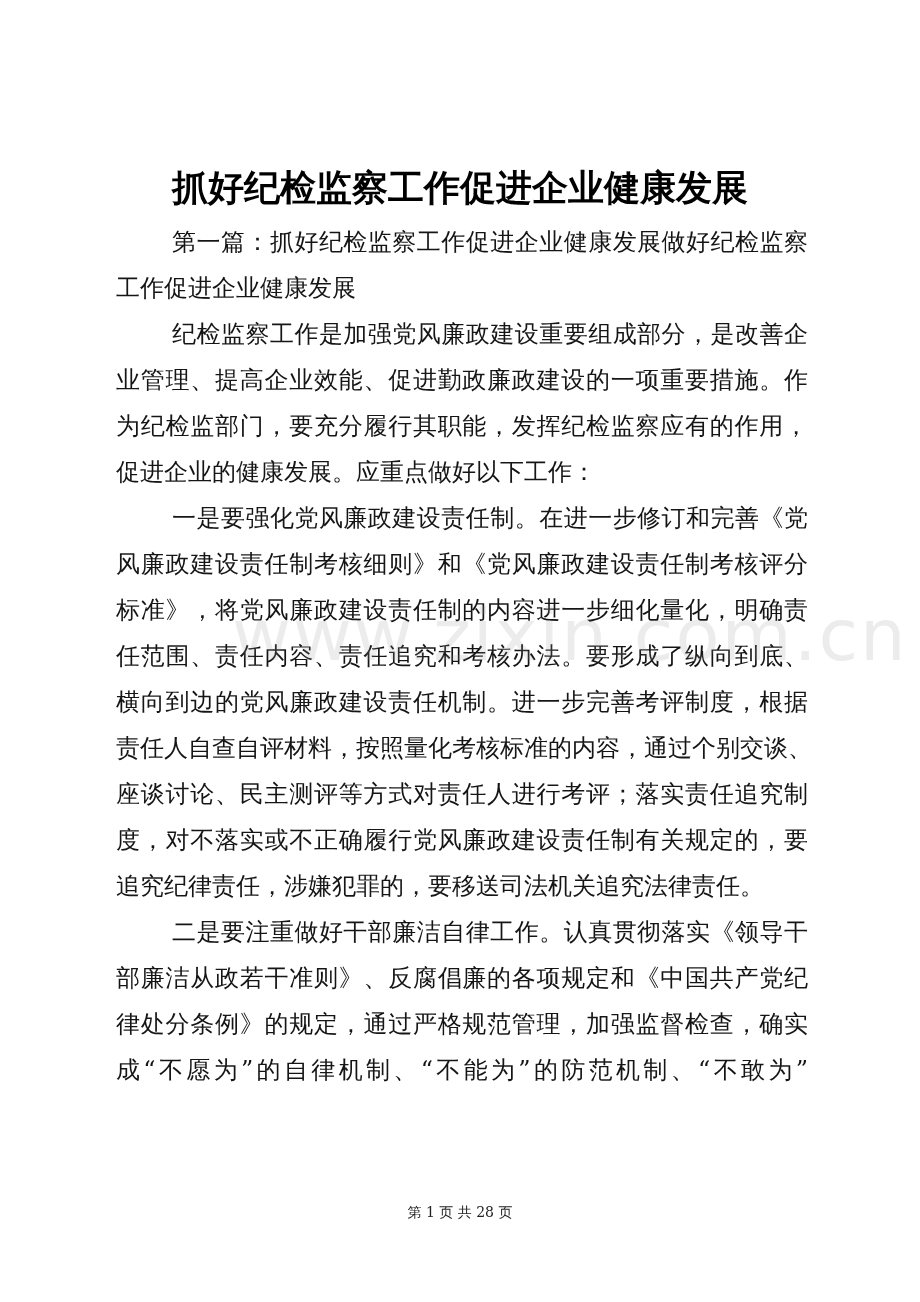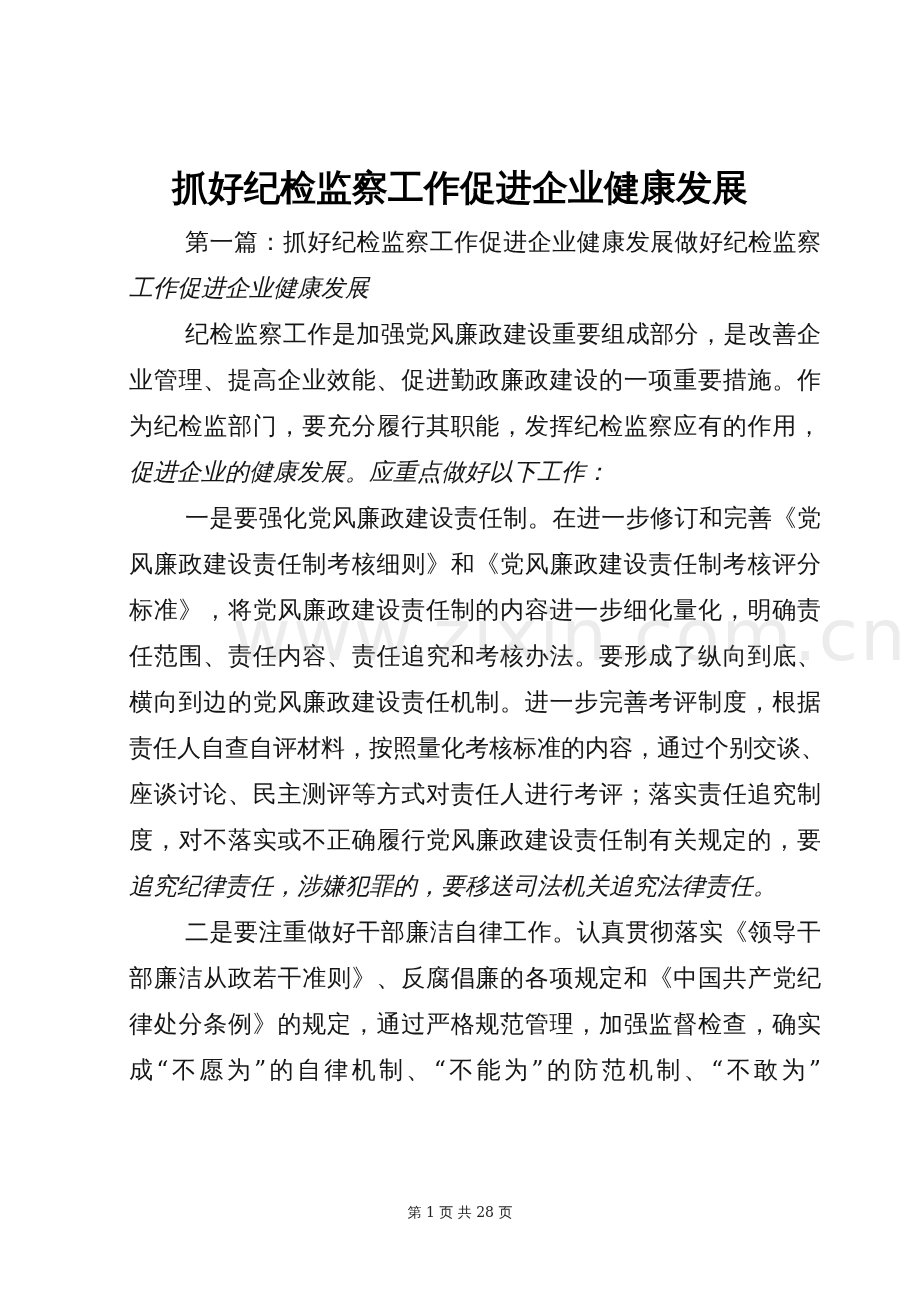--- a/index.html
+++ b/index.html
@@ -32,37 +32,35 @@
       font-size: 36px;
       line-height: 50px;
       letter-spacing: 0px;
       color: #000;
     }
     .body-text {
       position: absolute;
       left: 116px;
       width: 692px;
       top: 219px;
-      margin-left: 13px;
     }
     .line {
       height: 46px;
       line-height: 46px;
       font-size: 24px;
       white-space: nowrap;
       text-align: justify;
       text-align-last: justify;
       color: #151515;
     }
     .line.indent {
       padding-left: 56px;
     }
     .line.last {
       text-align-last: left;
-      font-style: italic;
     }
     .watermark {
       position: absolute;
       left: 232px;
       top: 595px;
       font-family: "DejaVu Sans", "Liberation Sans", sans-serif;
       font-size: 72px;
       line-height: 80px;
       color: rgba(150,150,150,0.18);
       letter-spacing: 2px;

